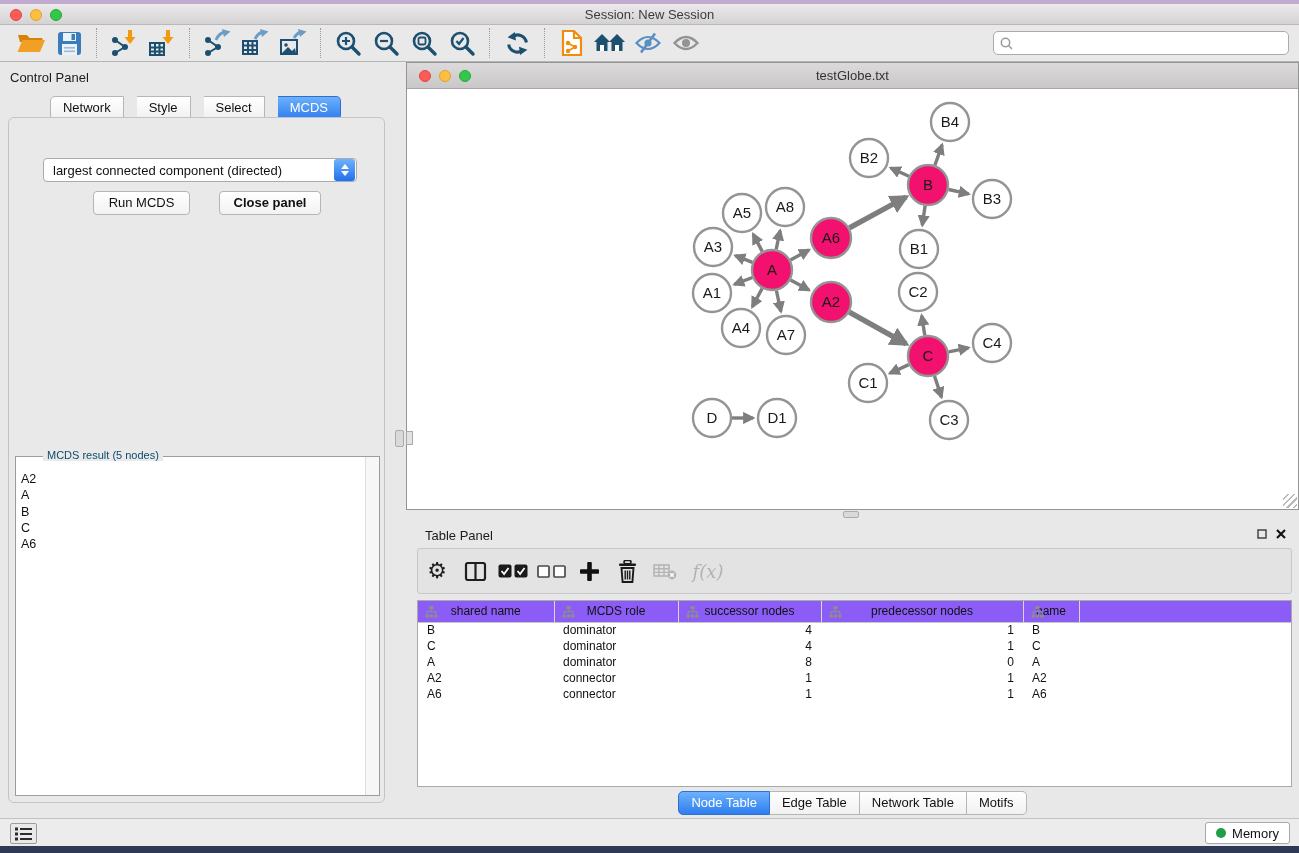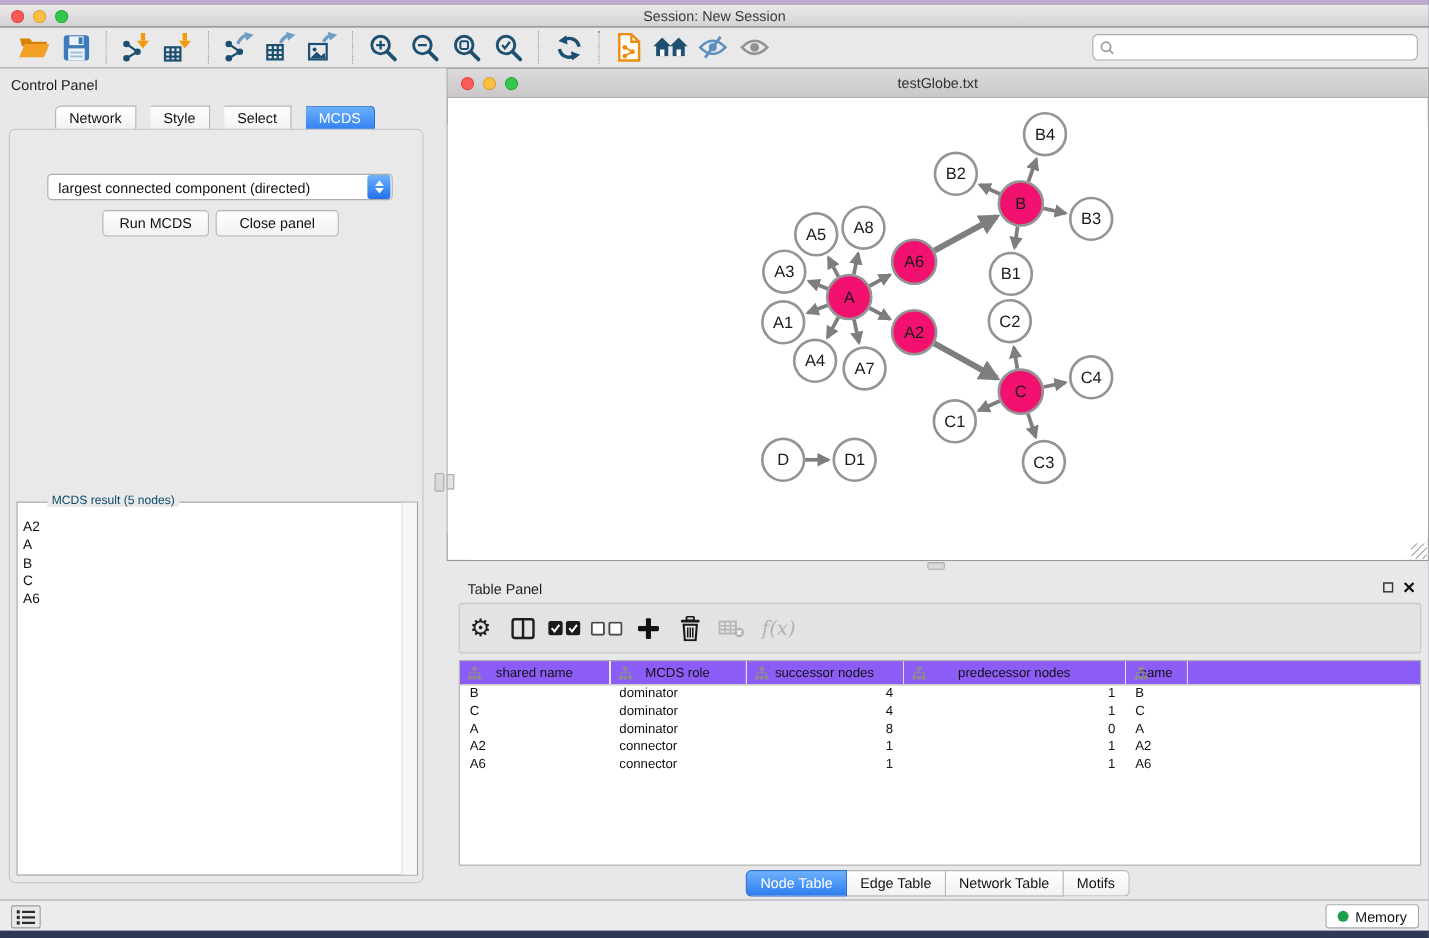--- a/index.html
+++ b/index.html
@@ -48,21 +48,21 @@
   .dropdown { position:absolute; left:34px; top:40px; width:314px; height:24px; background:#fff;
     border:1px solid #ababab; border-radius:4px; display:flex; align-items:center; }
   .dropdown .dd-text { flex:1; font-size:13px; padding-left:9px; color:#111; white-space:nowrap; overflow:hidden; }
   .dd-stepper { width:21px; height:22px; border-radius:3px; background:linear-gradient(#6fb2fb,#2170ee);
     margin-right:1px; display:flex; flex-direction:column; align-items:center; justify-content:center; gap:2px; }
   .dd-up { width:0; height:0; border-left:4px solid transparent; border-right:4px solid transparent; border-bottom:5px solid #fff; }
   .dd-dn { width:0; height:0; border-left:4px solid transparent; border-right:4px solid transparent; border-top:5px solid #fff; }
   .btn { background:linear-gradient(#ffffff,#f2f2f2); border:1px solid #b5b5b5; border-radius:4px;
     font-size:13px; color:#111; padding:3px 13px 4px; text-align:center; font-family:"Liberation Sans",sans-serif; }
   .btn-run { position:absolute; left:84px; top:73px; width:97px; }
-  .btn-close { position:absolute; left:187px; top:73px; width:112px; }
+  .btn-close { position:absolute; left:210px; top:73px; width:102px;font-weight:bold; }
   .fieldset { position:absolute; left:6px; top:338px; width:365px; height:340px; background:#fff;
     border:1px solid #9d9d9d; }
   .fieldset .legend { position:absolute; top:-8px; left:4px; background:#e9e9e9; padding:0 4px;
     font-size:11px; color:#0c4a6e;margin-left:23px; }
   .result-list { position:absolute; left:0; top:8px; bottom:1px; right:15px; overflow:hidden;
     padding:6px 0 0 5px; }
   .result-item { font-size:12.5px; color:#111; line-height:16.3px; }
   .scrolltrack { position:absolute; right:0; top:0; bottom:0; width:14px; background:#f7f7f7; border-left:1px solid #ddd; }
 
   
@@ -71,21 +71,21 @@
   .h-handle { position:absolute; left:843px; top:449px; width:16px; height:7px; background:#d9d9d9;
     border:1px solid #ababab; border-radius:2px; }
 
   
   .net-window { position:absolute; left:406px; top:0px; width:893px; height:448px;
     border:1px solid #949494; background:#fff; }
   .net-titlebar { position:absolute; left:0; top:0; width:100%; height:26px;
     background:linear-gradient(#dcdadb,#c9c7c8); border-bottom:1px solid #a8a6a7; }
   .net-titlebar .wtitle { position:absolute; left:0; right:0; top:5px; text-align:center;
     font-size:13px; font-weight:500; color:#333; }
-  .net-canvas { position:absolute; left:0; top:26px; right:0; bottom:0; background:#fff;border-radius:26px; }
+  .net-canvas { position:absolute; left:0; top:26px; right:0; bottom:0; background:#fff; }
   .net-canvas svg { position:absolute; left:0; top:0; font-family:"Liberation Sans",sans-serif; }
   .resize-grip { position:absolute; right:1px; bottom:1px; width:14px; height:14px;
     background:repeating-linear-gradient(135deg, transparent 0 3px, #b9b9b9 3px 4.5px); }
   .canvas-edge-tab { position:absolute; left:-1px; top:342px; width:7px; height:14px;
     background:#e3e3e3; border:1px solid #aaa; }
 
   
   .table-panel { position:absolute; left:406px; top:458px; width:893px; height:298px; }
   .tp-header-label { position:absolute; left:19px; top:8px; font-size:13px; color:#1c1c1c; }
   .tp-ctrls { right:13px; top:9px; }

